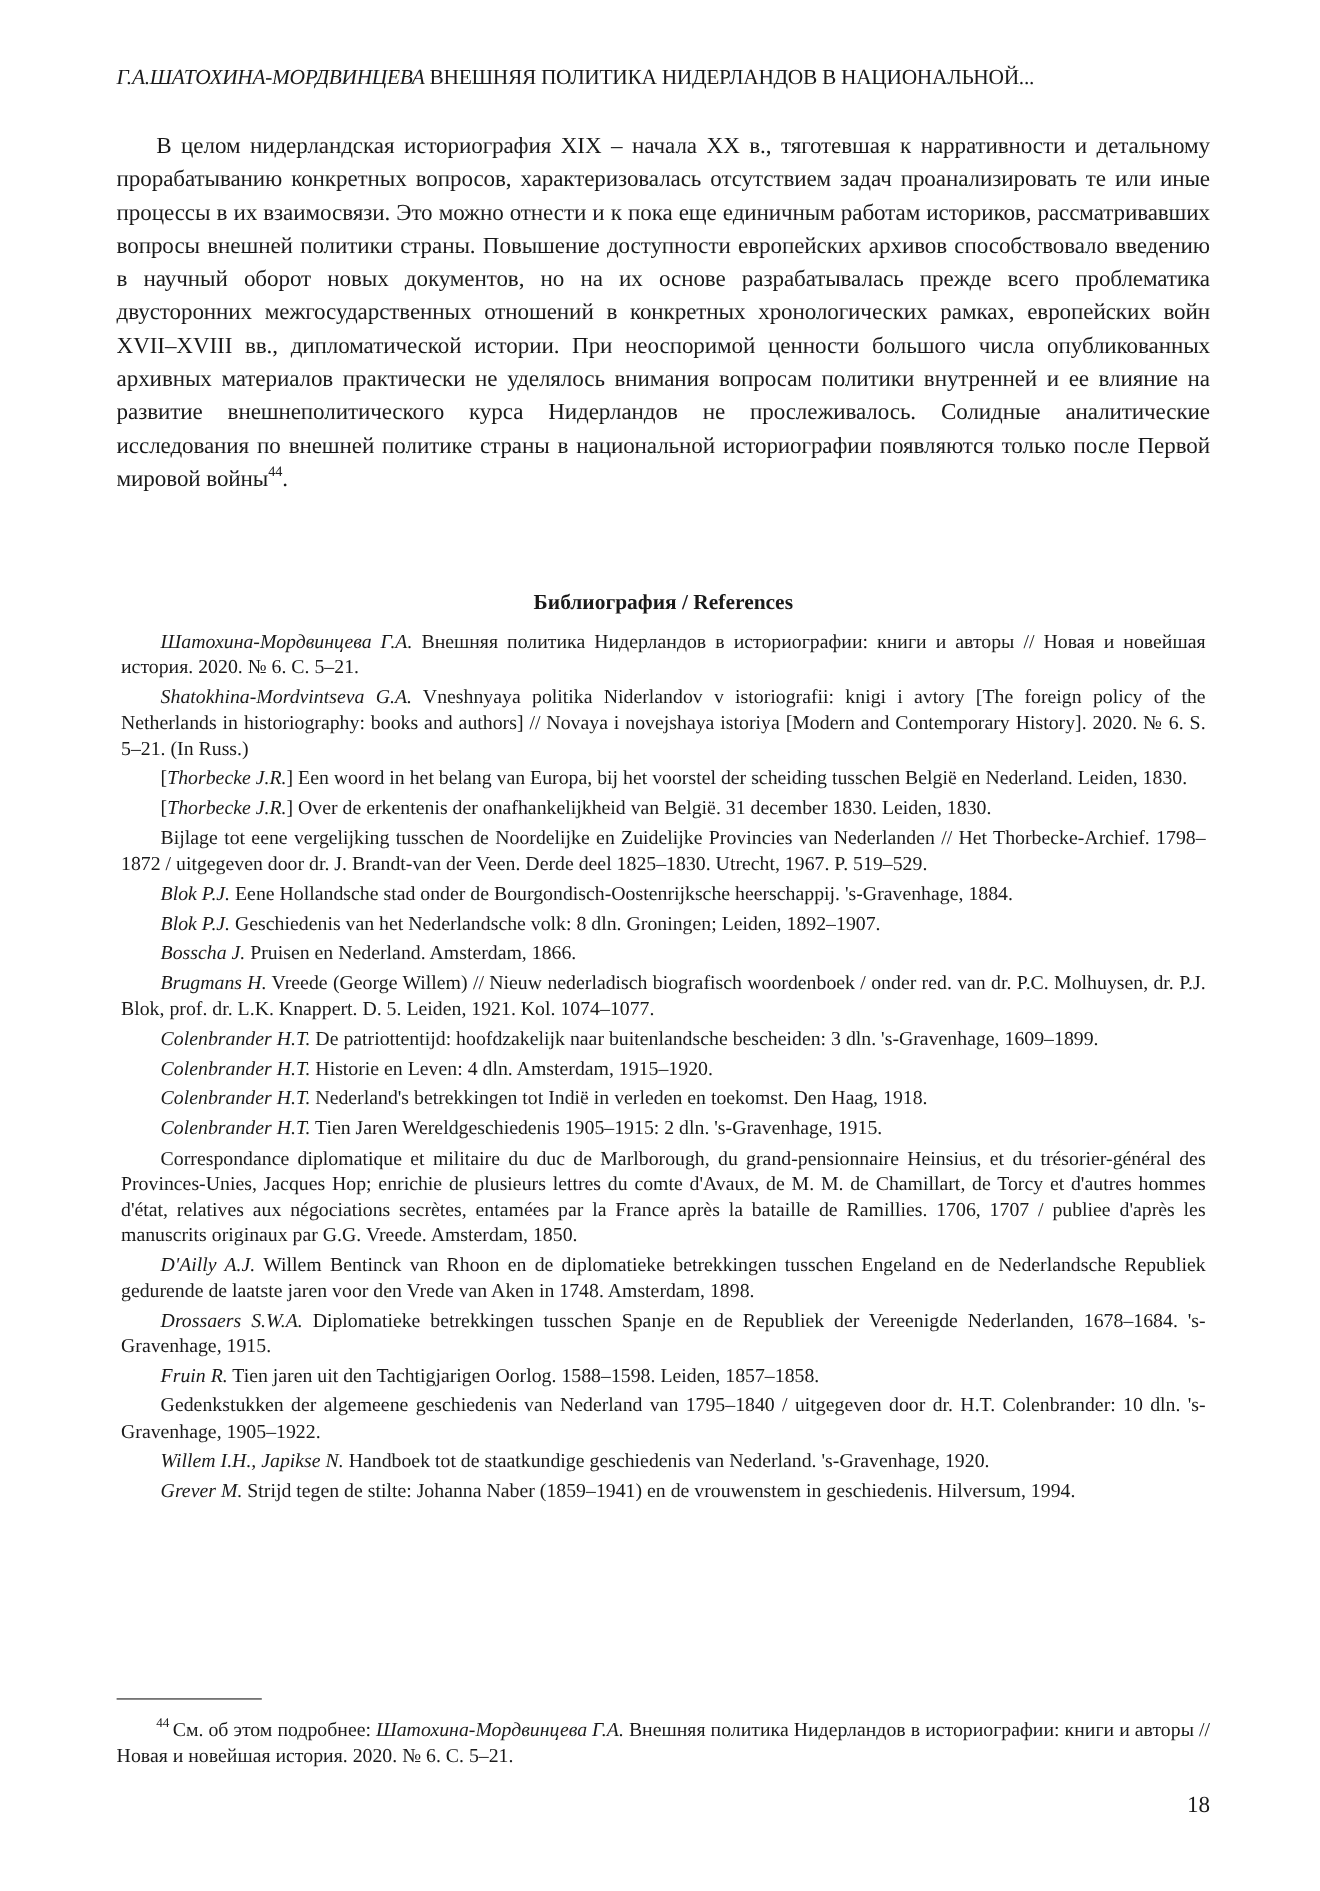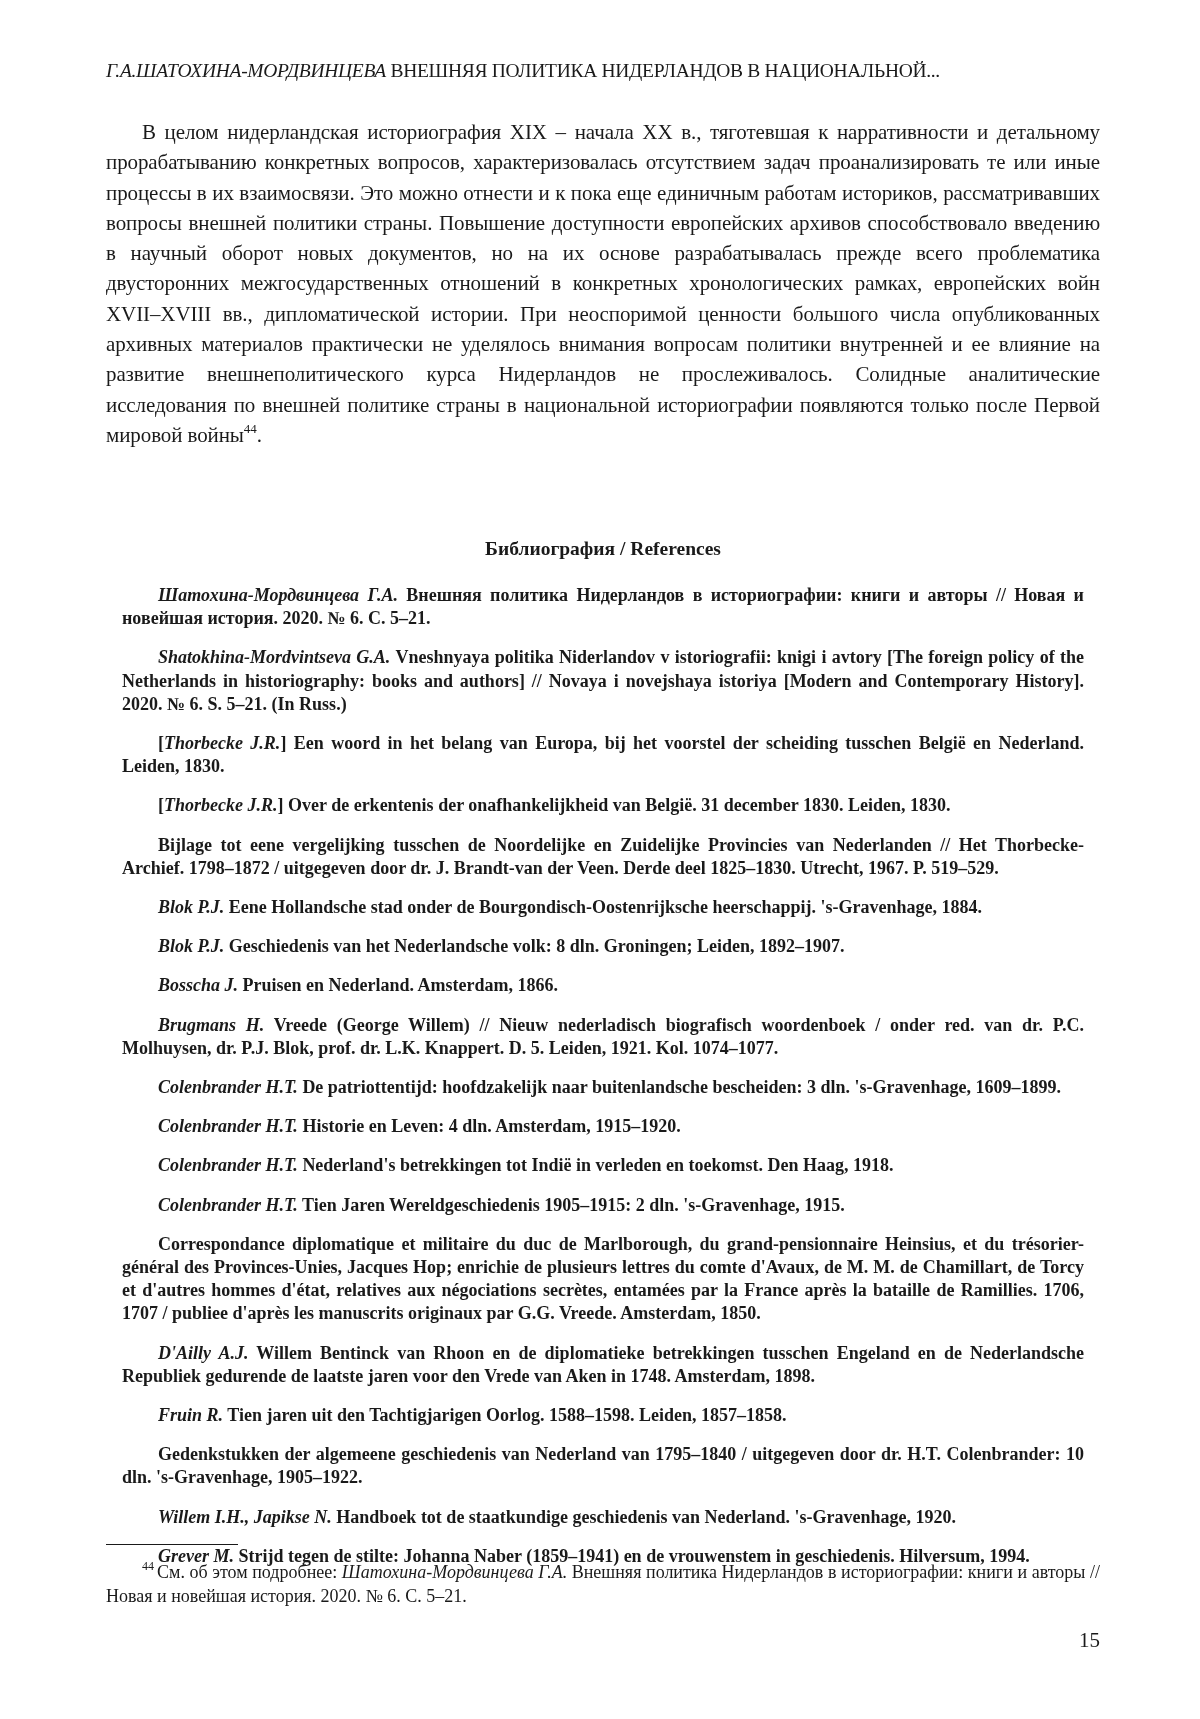--- a/index.html
+++ b/index.html
@@ -9,21 +9,21 @@
   .running-head { position: absolute; top: 60px; left: 0; width: 994px;
                   font-size: 19.5px; letter-spacing: -0.3px; white-space: nowrap; }
   .running-head .author { font-style: italic; }
   .body-text { position: absolute; top: 117px; left: 0; width: 994px;
                font-size: 21px; line-height: 30.3px; text-align: justify;
                text-indent: 36px; margin: 0; letter-spacing: -0.1px; }
   .body-text sup { font-size: 13px; line-height: 0; vertical-align: 9px; }
   .biblio-heading { position: absolute; top: 538px; left: 0; width: 994px;
                     text-align: center; font-weight: bold; font-size: 19.5px; }
   .refs { position: absolute; top: 568px; left: 0; width: 994px; margin: 0; padding: 0; list-style: none; }
-  .ref { font-size: 18px; line-height: 23.2px; text-align: justify; text-indent: 36px; margin: 16px; font-weight: bold; }
+  .ref { font-size: 18px; line-height: 23.2px; text-align: justify; text-indent: 36px; margin: 4px; }
   .ref .au { font-style: italic; }
   .fn-rule { position: absolute; top: 1544px; left: 0; width: 132px; height: 0;
              border-top: 1.5px solid #1a1a1a; }
   .footnote { position: absolute; top: 1560px; left: 0; width: 994px;
               font-size: 18px; line-height: 24px; text-align: justify; text-indent: 36px; margin: 0; }
   .footnote sup { font-size: 12px; line-height: 0; vertical-align: 8px; margin-right: 3px; }
   .footnote .au { font-style: italic; }
   .page-number { position: absolute; top: 1628px; right: 0; font-size: 21px; }
 </style>
 </head>
@@ -48,24 +48,25 @@
       <li class="ref"><span></span><span class="au">Blok P.J.</span><span></span><span> Eene Hollandsche stad onder de Bourgondisch-Oostenrijksche heerschappij. 's-Gravenhage, 1884.</span></li>
       <li class="ref"><span></span><span class="au">Blok P.J.</span><span></span><span> Geschiedenis van het Nederlandsche volk: 8 dln. Groningen; Leiden, 1892–1907.</span></li>
       <li class="ref"><span></span><span class="au">Bosscha J.</span><span></span><span> Pruisen en Nederland. Amsterdam, 1866.</span></li>
       <li class="ref"><span></span><span class="au">Brugmans H.</span><span></span><span> Vreede (George Willem) // Nieuw nederladisch biografisch woordenboek / onder red. van dr. P.C. Molhuysen, dr. P.J. Blok, prof. dr. L.K. Knappert. D. 5. Leiden, 1921. Kol. 1074–1077.</span></li>
       <li class="ref"><span></span><span class="au">Colenbrander H.T.</span><span></span><span> De patriottentijd: hoofdzakelijk naar buitenlandsche bescheiden: 3 dln. 's-Gravenhage, 1609–1899.</span></li>
       <li class="ref"><span></span><span class="au">Colenbrander H.T.</span><span></span><span> Historie en Leven: 4 dln. Amsterdam, 1915–1920.</span></li>
       <li class="ref"><span></span><span class="au">Colenbrander H.T.</span><span></span><span> Nederland's betrekkingen tot Indië in verleden en toekomst. Den Haag, 1918.</span></li>
       <li class="ref"><span></span><span class="au">Colenbrander H.T.</span><span></span><span> Tien Jaren Wereldgeschiedenis 1905–1915: 2 dln. 's-Gravenhage, 1915.</span></li>
       <li class="ref"><span></span><span class="au"></span><span></span><span>Correspondance diplomatique et militaire du duc de Marlborough, du grand-pensionnaire Heinsius, et du trésorier-général des Provinces-Unies, Jacques Hop; enrichie de plusieurs lettres du comte d'Avaux, de M. M. de Chamillart, de Torcy et d'autres hommes d'état, relatives aux négociations secrètes, entamées par la France après la bataille de Ramillies. 1706, 1707 / publiee d'après les manuscrits originaux par G.G. Vreede. Amsterdam, 1850.</span></li>
       <li class="ref"><span></span><span class="au">D'Ailly A.J.</span><span></span><span> Willem Bentinck van Rhoon en de diplomatieke betrekkingen tusschen Engeland en de Nederlandsche Republiek gedurende de laatste jaren voor den Vrede van Aken in 1748. Amsterdam, 1898.</span></li>
+      <li class="ref"><span></span><span class="au">Drossaers S.W.A.</span><span></span><span> Diplomatieke betrekkingen tusschen Spanje en de Republiek der Vereenigde Nederlanden, 1678–1684. 's-Gravenhage, 1915.</span></li>
       <li class="ref"><span></span><span class="au">Fruin R.</span><span></span><span> Tien jaren uit den Tachtigjarigen Oorlog. 1588–1598. Leiden, 1857–1858.</span></li>
       <li class="ref"><span></span><span class="au"></span><span></span><span>Gedenkstukken der algemeene geschiedenis van Nederland van 1795–1840 / uitgegeven door dr. H.T. Colenbrander: 10 dln. 's-Gravenhage, 1905–1922.</span></li>
       <li class="ref"><span></span><span class="au">Willem I.H., Japikse N.</span><span></span><span> Handboek tot de staatkundige geschiedenis van Nederland. 's-Gravenhage, 1920.</span></li>
       <li class="ref"><span></span><span class="au">Grever M.</span><span></span><span> Strijd tegen de stilte: Johanna Naber (1859–1941) en de vrouwenstem in geschiedenis. Hilversum, 1994.</span></li>
     </ul>
 
   <div class="fn-rule"></div>
 
   <p class="footnote"><sup>44</sup><span>См. об этом подробнее: </span><span class="au">Шатохина-Мордвинцева Г.А.</span><span> Внешняя политика Нидерландов в историографии: книги и авторы // Новая и новейшая история. 2020. № 6. С. 5–21.</span></p>
 
-  <div class="page-number">15</div>
+  <div class="page-number">18</div>
 </div>
 
 </body></html>

